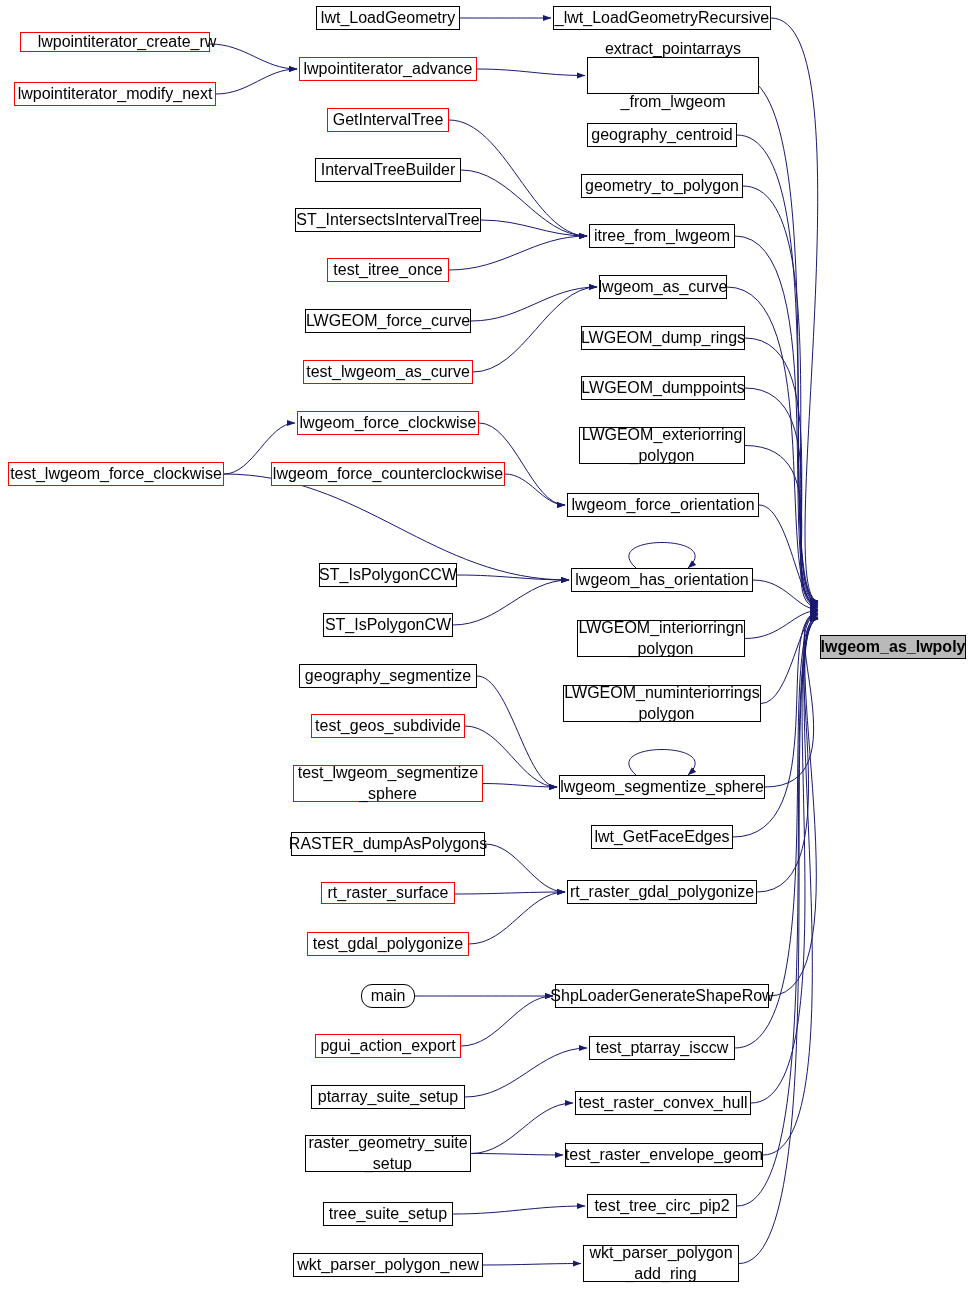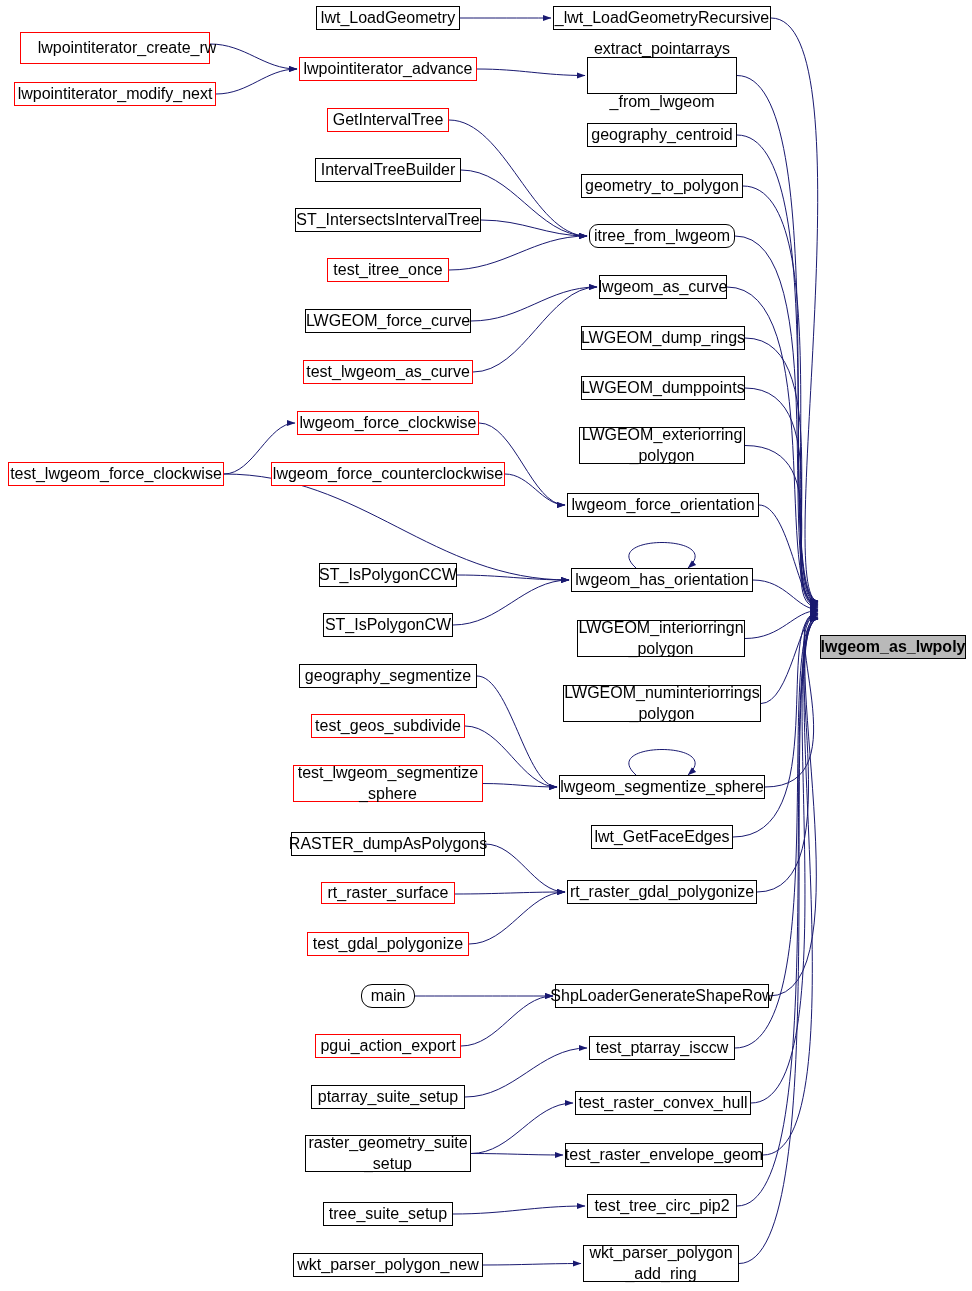--- a/index.html
+++ b/index.html
@@ -73,21 +73,21 @@
       <path d="M 765 787 C 865 787, 772 613.186, 818 613.186" fill="none" stroke="#191970" stroke-width="1" marker-end="url(#arrow)"></path>
       <path d="M 733 837 C 833 837, 772 614.086, 818 614.086" fill="none" stroke="#191970" stroke-width="1" marker-end="url(#arrow)"></path>
       <path d="M 757 892 C 857 892, 772 615.076, 818 615.076" fill="none" stroke="#191970" stroke-width="1" marker-end="url(#arrow)"></path>
       <path d="M 769 996 C 869 996, 772 616.948, 818 616.948" fill="none" stroke="#191970" stroke-width="1" marker-end="url(#arrow)"></path>
       <path d="M 735 1048 C 835 1048, 772 617.884, 818 617.884" fill="none" stroke="#191970" stroke-width="1" marker-end="url(#arrow)"></path>
       <path d="M 751 1103 C 851 1103, 772 618.874, 818 618.874" fill="none" stroke="#191970" stroke-width="1" marker-end="url(#arrow)"></path>
       <path d="M 763 1155 C 863 1155, 772 619, 818 619" fill="none" stroke="#191970" stroke-width="1" marker-end="url(#arrow)"></path>
       <path d="M 737 1206 C 837 1206, 772 619, 818 619" fill="none" stroke="#191970" stroke-width="1" marker-end="url(#arrow)"></path>
       <path d="M 739 1263.5 C 839 1263.5, 772 619, 818 619" fill="none" stroke="#191970" stroke-width="1" marker-end="url(#arrow)"></path>
     </svg>
-    <div class="node truncated" style="left: 20px; top: 32px; width: 190px; height: 32px; border-color: rgb(255, 0, 0); padding-left: 24px;">
+    <div class="node truncated" style="left: 20px; top: 32px; width: 190px; height: 20px; border-color: rgb(255, 0, 0); padding-left: 24px;">
       <span class="line">lwpointiterator_create_rw</span>
     </div>
     <div class="node truncated" style="left: 14px; top: 82px; width: 202px; height: 24px; border-color: rgb(255, 0, 0);">
       <span class="line">lwpointiterator_modify_next</span>
     </div>
     <div class="node truncated" style="left: 8px; top: 462px; width: 216px; height: 24px; border-color: rgb(255, 0, 0);">
       <span class="line">test_lwgeom_force_clockwise</span>
     </div>
     <div class="node normal" style="left: 316px; top: 6px; width: 144px; height: 24px;">
       <span class="line">lwt_LoadGeometry</span>
@@ -159,31 +159,31 @@
     </div>
     <div class="node normal" style="left: 323px; top: 1202px; width: 130px; height: 24px;">
       <span class="line">tree_suite_setup</span>
     </div>
     <div class="node normal" style="left: 293px; top: 1253px; width: 190px; height: 24px;">
       <span class="line">wkt_parser_polygon_new</span>
     </div>
     <div class="node normal" style="left: 553px; top: 6px; width: 218px; height: 24px;">
       <span class="line">_lwt_LoadGeometryRecursive</span>
     </div>
-    <div class="node normal" style="left: 587px; top: 57px; width: 150px; height: 37px; gap: 32px;">
+    <div class="node normal" style="left: 587px; top: 57px; width: 172px; height: 37px; gap: 32px;">
       <span class="line">extract_pointarrays</span>
       <span class="line">_from_lwgeom</span>
     </div>
     <div class="node normal" style="left: 587px; top: 123px; width: 150px; height: 24px;">
       <span class="line">geography_centroid</span>
     </div>
     <div class="node normal" style="left: 581px; top: 174px; width: 162px; height: 24px;">
       <span class="line">geometry_to_polygon</span>
     </div>
-    <div class="node normal" style="left: 589px; top: 224px; width: 146px; height: 24px; border-radius: 9px;">
+    <div class="node normal" style="left: 589px; top: 224px; width: 146px; height: 24px;">
       <span class="line">itree_from_lwgeom</span>
     </div>
     <div class="node normal" style="left: 599px; top: 275px; width: 128px; height: 24px;">
       <span class="line">lwgeom_as_curve</span>
     </div>
     <div class="node normal" style="left: 581px; top: 326px; width: 164px; height: 24px;">
       <span class="line">LWGEOM_dump_rings</span>
     </div>
     <div class="node normal" style="left: 581px; top: 376px; width: 164px; height: 24px;">
       <span class="line">LWGEOM_dumppoints</span>

